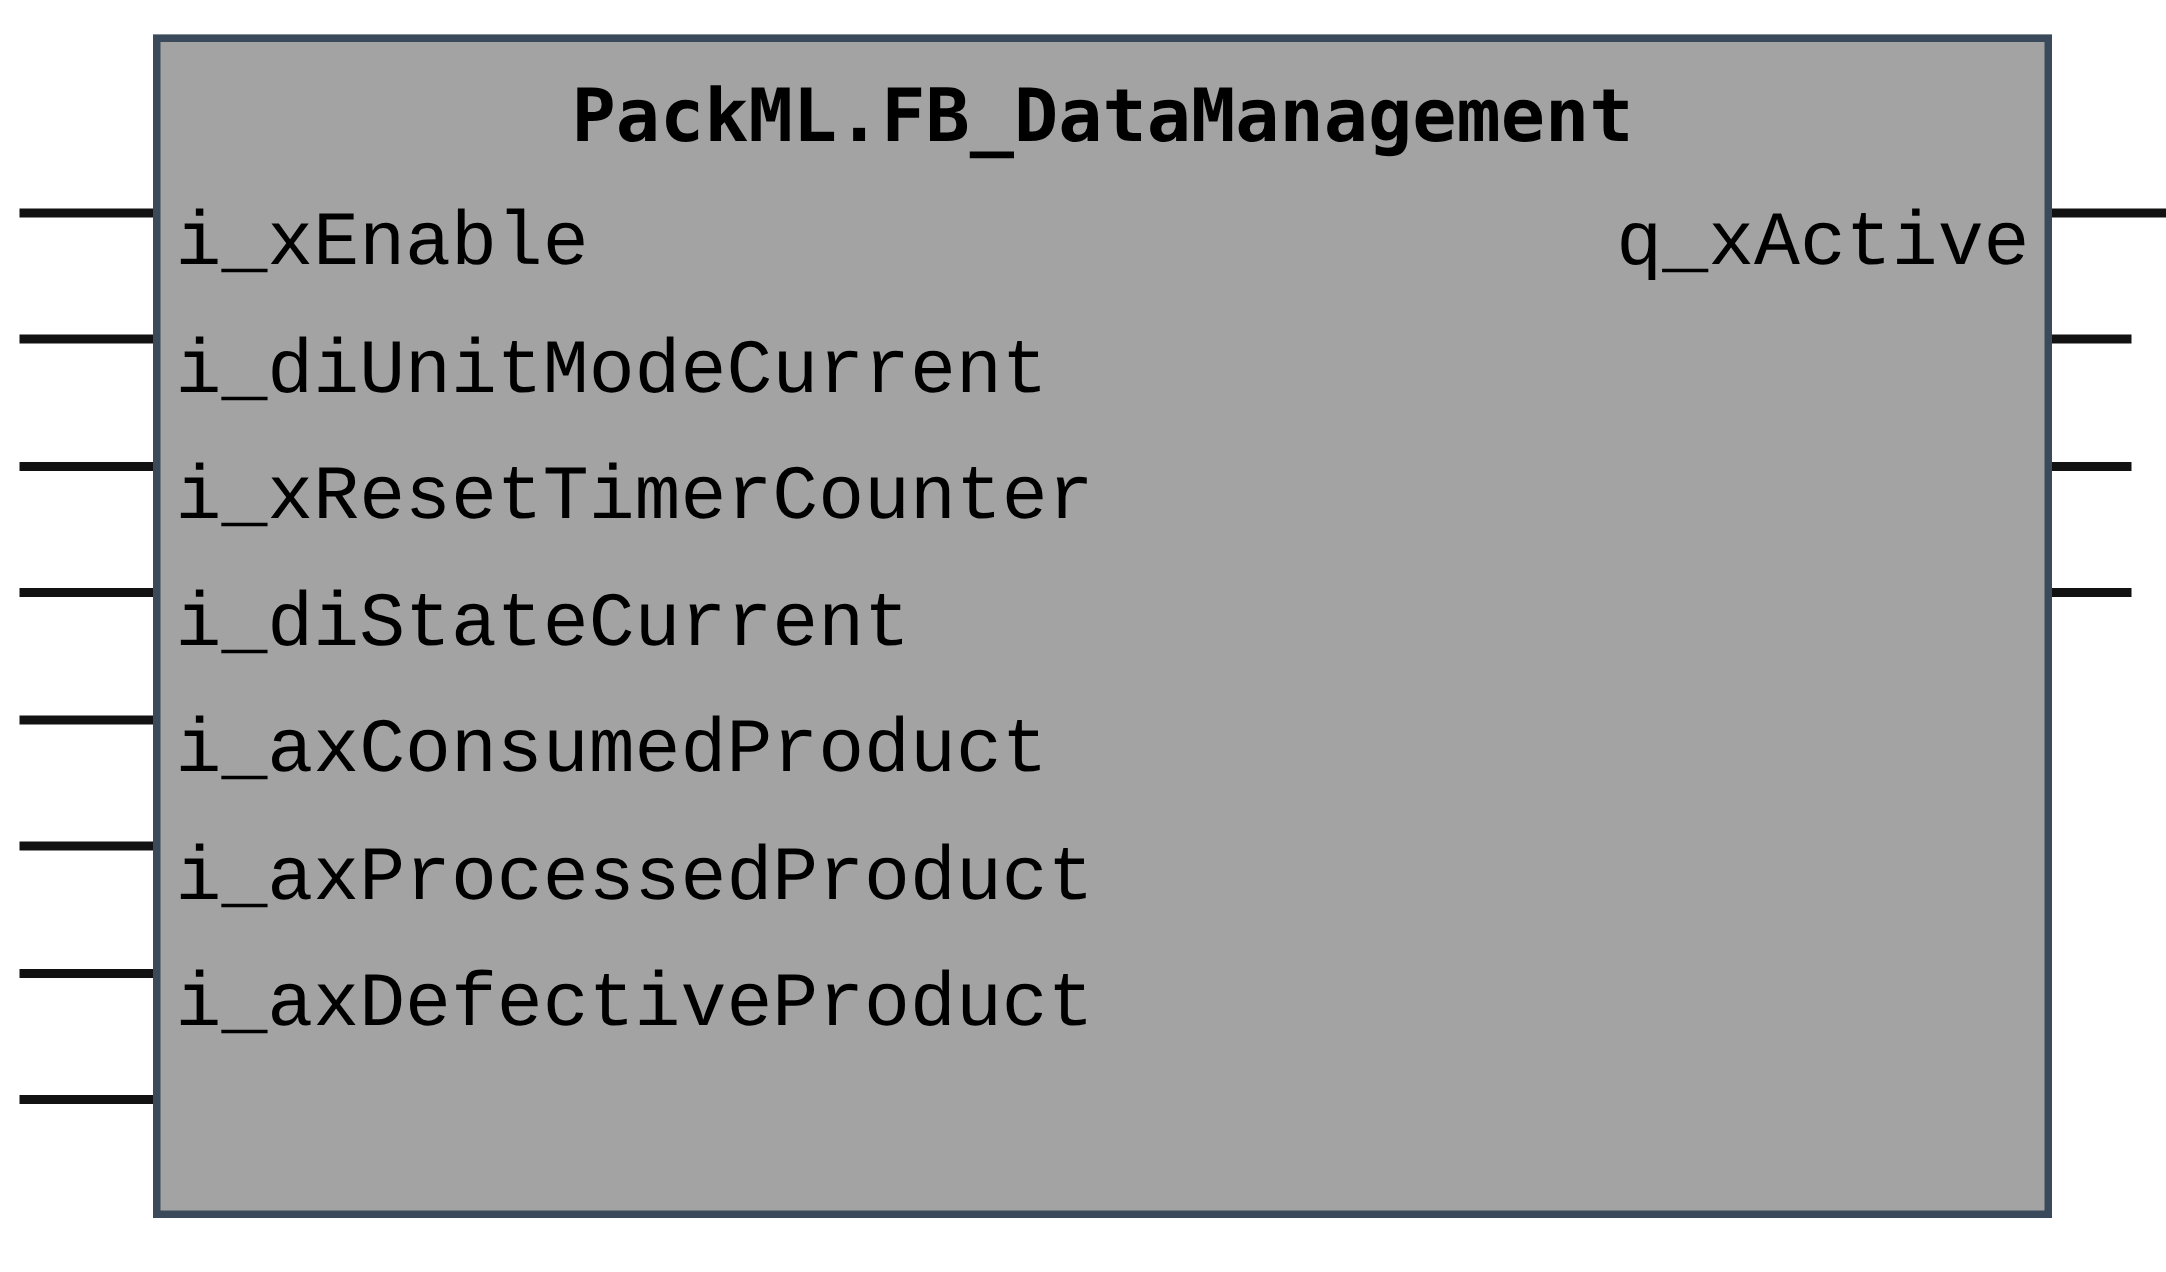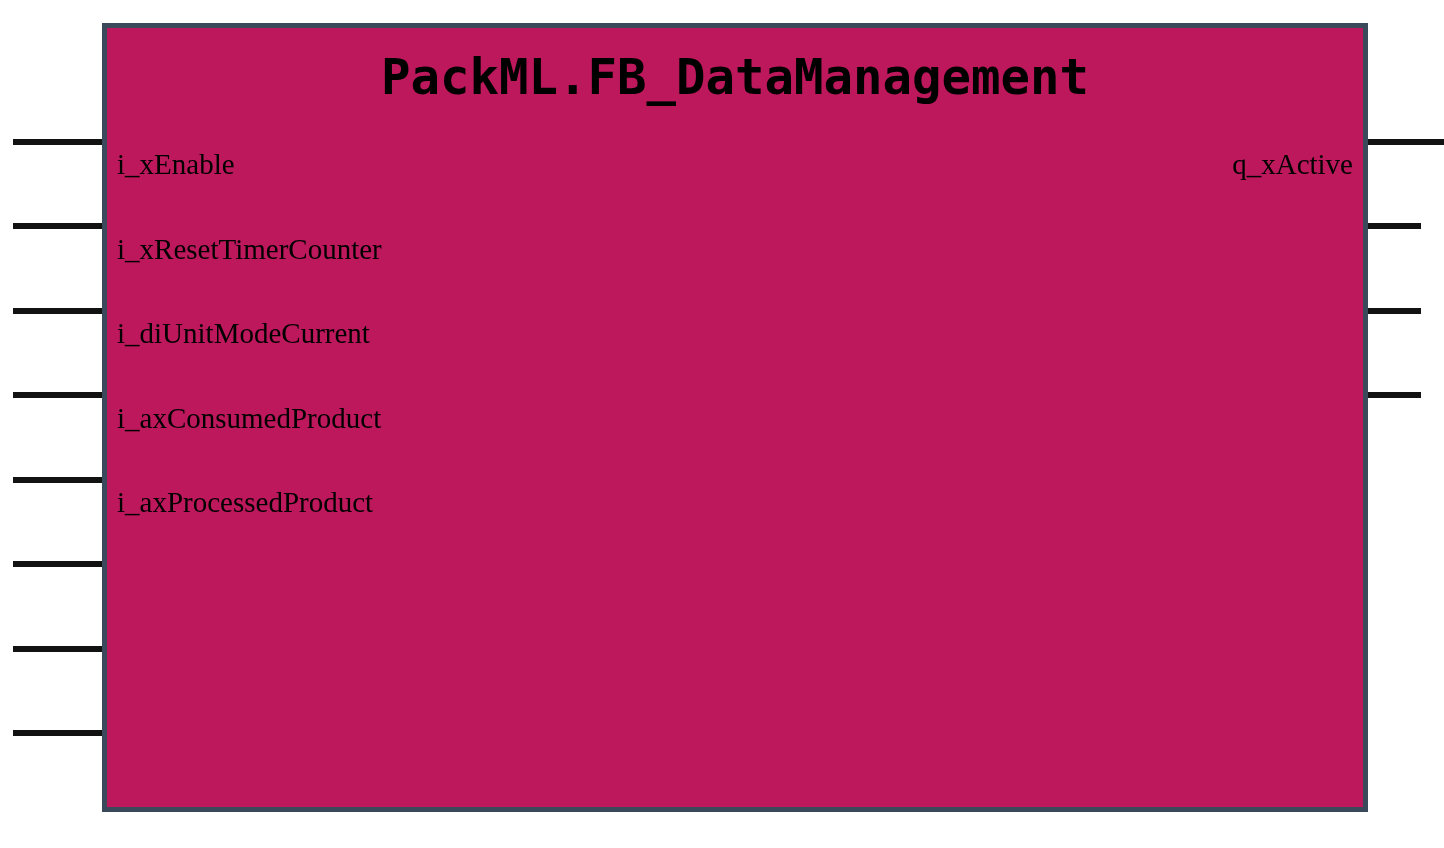--- a/index.html
+++ b/index.html
@@ -23,21 +23,21 @@
   }
 
   
   #fb-block {
     position: absolute;
     left: 102px;
     top: 23px;
     width: 1266px;
     height: 789px;
     box-sizing: border-box;
-    background: #be185d;
+    background: #a3a3a3;
     border: 5px solid #3a4a5a;
   }
 
   #fb-title {
     position: absolute;
     left: 0;
     top: 24px;
     width: 100%;
     text-align: center;
     font-family: "DejaVu Sans Mono", "Liberation Mono", monospace;
@@ -60,22 +60,22 @@
     position: absolute;
     right: 6px;
     top: 94px;
     width: 620px;
   }
 
   .pin-row {
     height: 84.5px;
     display: flex;
     align-items: center;
-    font-family: Liberation Serif, serif;
-    font-size: 29px;
+    font-family: Liberation Mono, monospace;
+    font-size: 51px;
     line-height: 48px;
     color: #000000;
     white-space: nowrap;
   }
   #input-pins .pin-row {
     justify-content: flex-start;
     padding-left: 4px;
   }
   #output-pins .pin-row {
     justify-content: flex-end;
@@ -121,30 +121,36 @@
 
   <div id="fb-block">
 
     <div id="fb-title">PackML.FB_DataManagement</div>
 
     <div id="input-pins">
       <div class="pin-row">
         <span>i_xEnable</span>
       </div>
       <div class="pin-row">
+        <span>i_diUnitModeCurrent</span>
+      </div>
+      <div class="pin-row">
         <span>i_xResetTimerCounter</span>
       </div>
       <div class="pin-row">
-        <span>i_diUnitModeCurrent</span>
+        <span>i_diStateCurrent</span>
       </div>
       <div class="pin-row">
         <span>i_axConsumedProduct</span>
       </div>
       <div class="pin-row">
         <span>i_axProcessedProduct</span>
+      </div>
+      <div class="pin-row">
+        <span>i_axDefectiveProduct</span>
       </div>
     </div>
 
     <div id="output-pins">
       <div class="pin-row">
         <span>q_xActive</span>
       </div>
     </div>
 
   </div>

